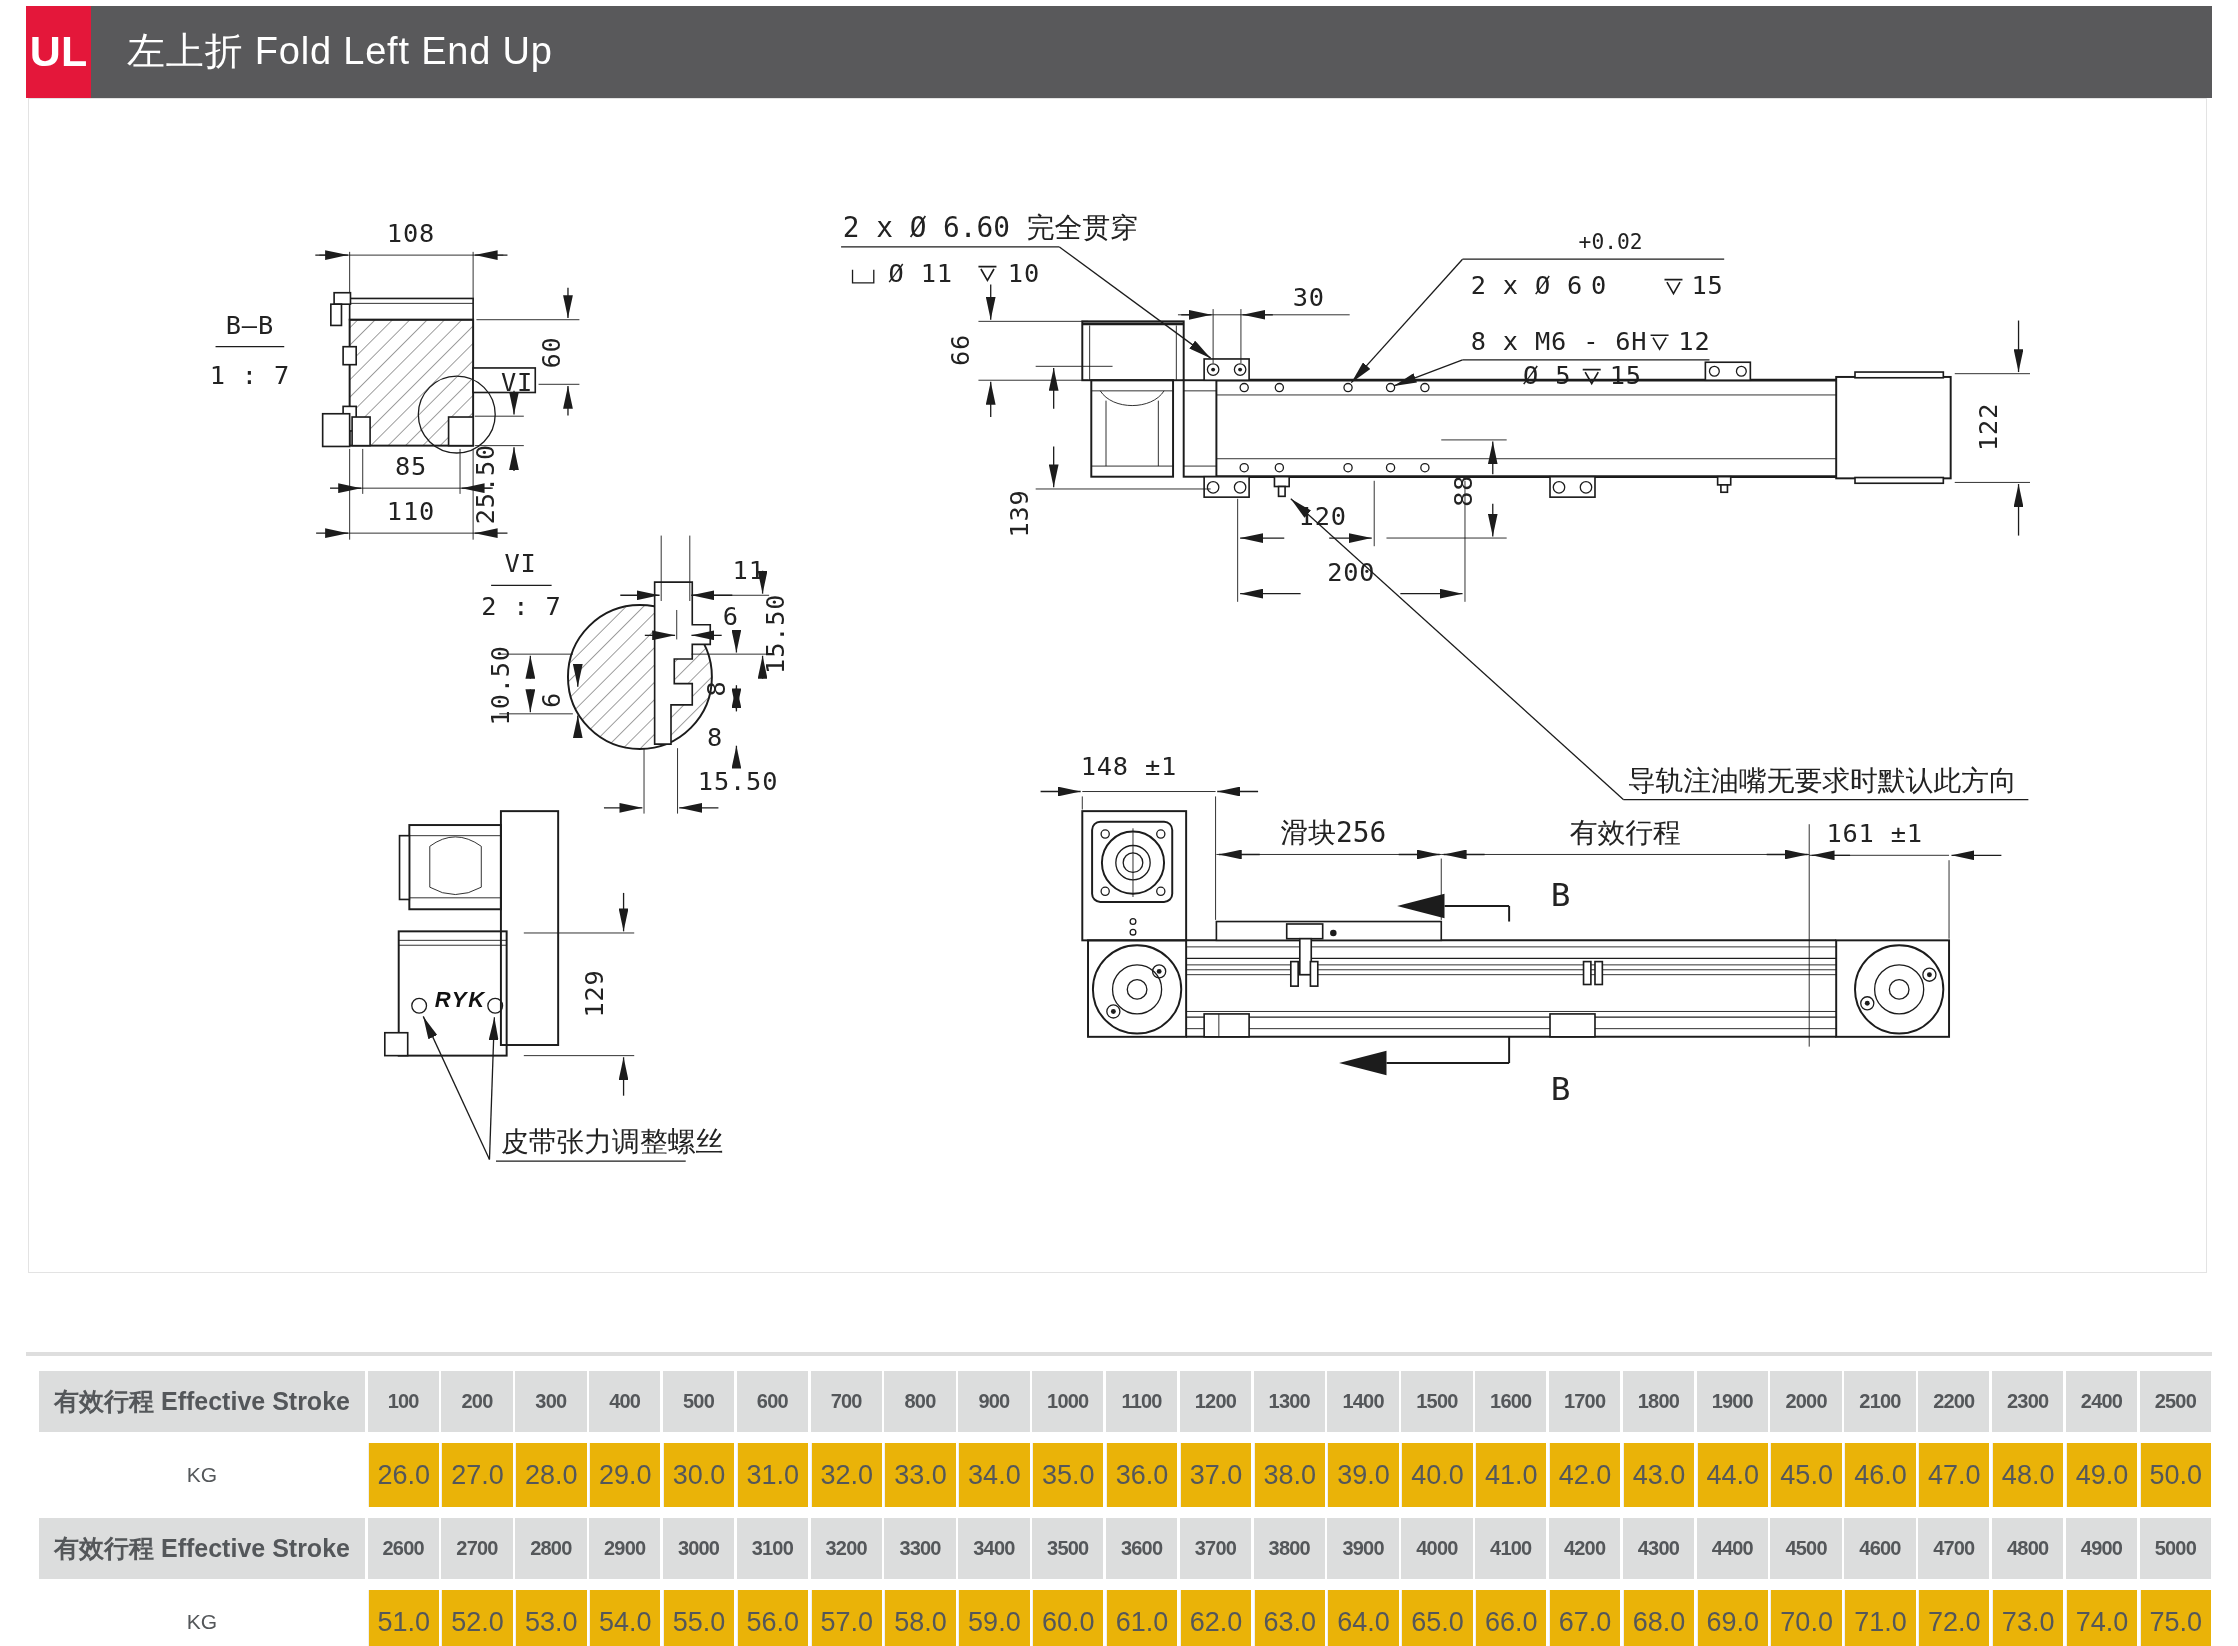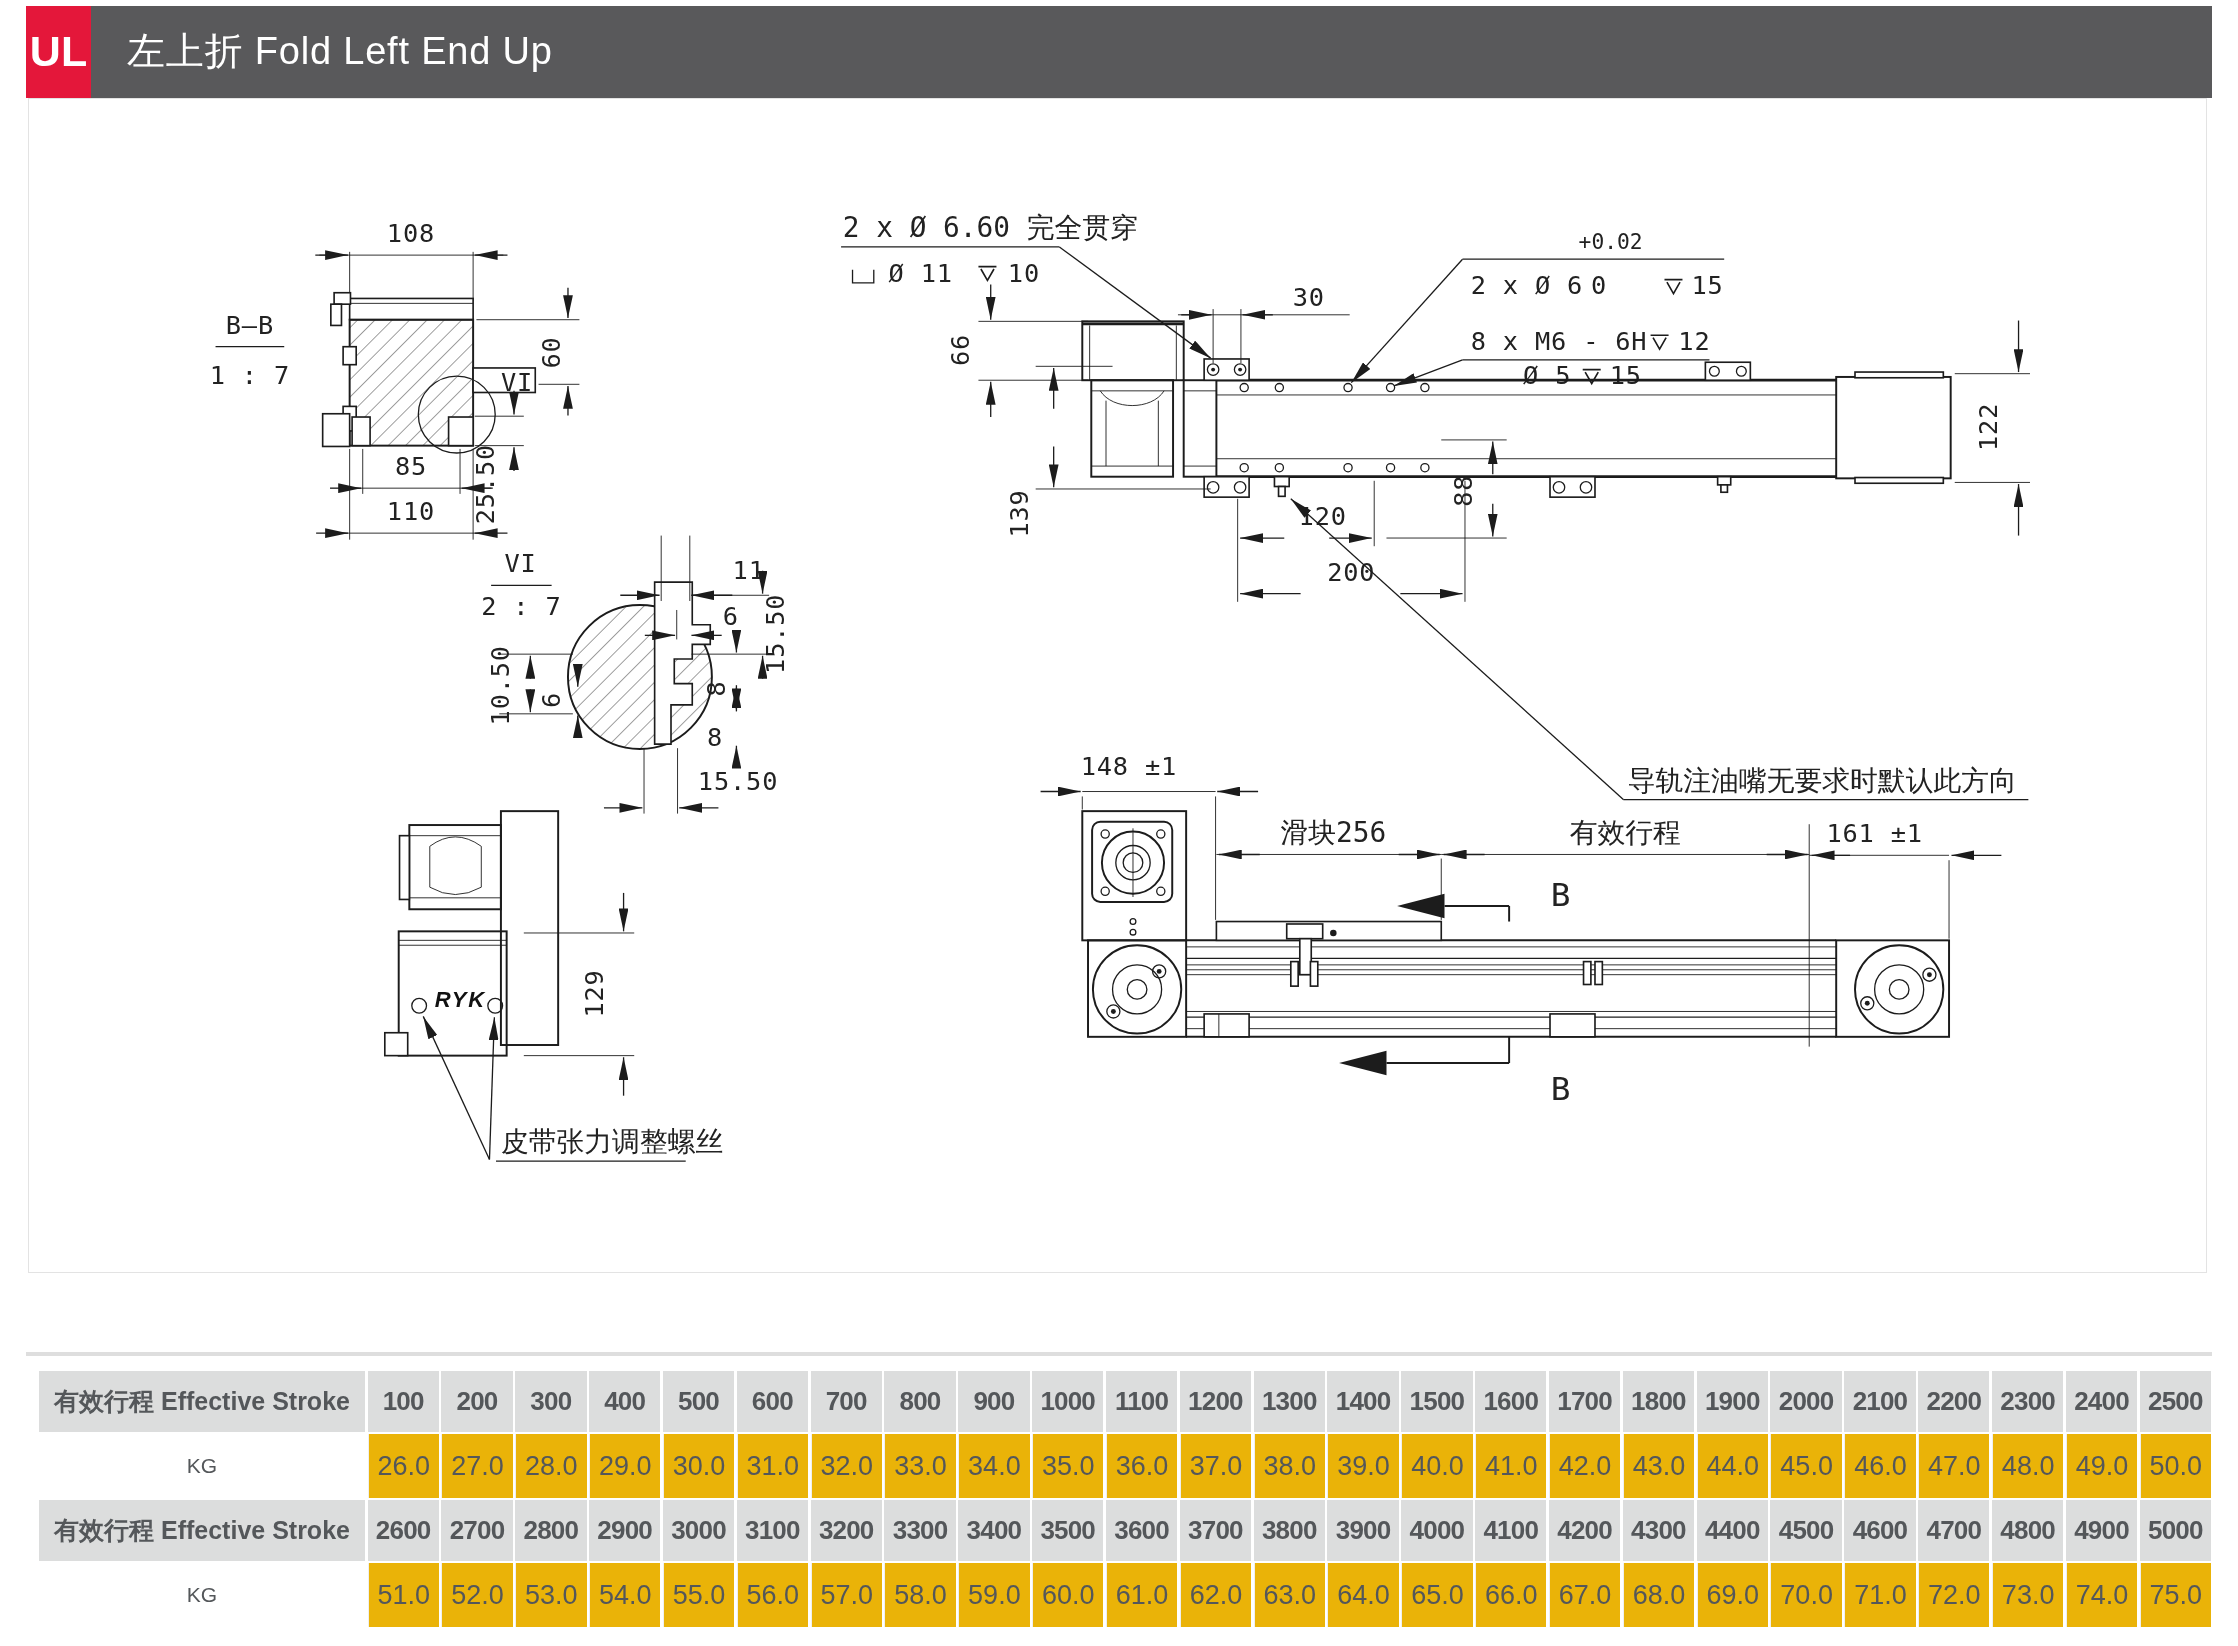--- a/index.html
+++ b/index.html
@@ -11,25 +11,25 @@
   .badge{width:65px;height:92px;background:#E4173A;color:#fff;display:flex;align-items:center;
          justify-content:center;font-size:43px;font-weight:bold;}
   .title{color:#fff;font-size:38px;margin-left:36px;letter-spacing:0.8px;white-space:nowrap;}
   
   .sheet{position:absolute;left:28px;top:98px;width:2179px;height:1175px;background:#fff;
          border:1.6px solid #e3e3e3;box-sizing:border-box;}
   .drawsvg{position:absolute;left:0;top:0;width:2239px;height:1646px;}
   .rule{position:absolute;left:26px;top:1352px;width:2186px;height:4.1px;background:#dedede;}
   
   .dtable{position:absolute;left:39px;top:1371px;width:2172px;color:#54575A;}
-  .trow{display:grid;grid-template-columns:326px repeat(25,1fr);column-gap:2.5px;margin-bottom:2px;}
+  .trow{display:grid;grid-template-columns:326px repeat(25,1fr);column-gap:2.5px;margin-bottom:11px;}
   .trow .cell,.trow .label{display:flex;align-items:center;justify-content:center;}
   .hdr{height:61px;}
   .bodyrow{height:64px;}
-  .hdr .label,.hdr .cell{background:#dcdddd;font-weight:bold;font-size:26px;letter-spacing:-0.8px;}
+  .hdr .label,.hdr .cell{background:#dcdddd;font-weight:bold;font-size:20px;letter-spacing:-0.8px;}
   .hdr .label{font-size:25px;letter-spacing:0;}
   .bodyrow .label{background:#ffffff;font-size:21px;}
   .bodyrow .cell{background:#eab308;border-left:0.8px solid #efefef;font-size:27px;}
   .cells{display:contents;}
   
   .ln{stroke:#1c1c1c;stroke-width:1.6;fill:none;}
   .lt{stroke:#1c1c1c;stroke-width:1.1;fill:none;}
   .l2{stroke:#1c1c1c;stroke-width:2.4;fill:none;}
   .l3{stroke:#1c1c1c;stroke-width:3.4;fill:none;}
   .fw{fill:#ffffff;stroke:#1c1c1c;stroke-width:2;}

